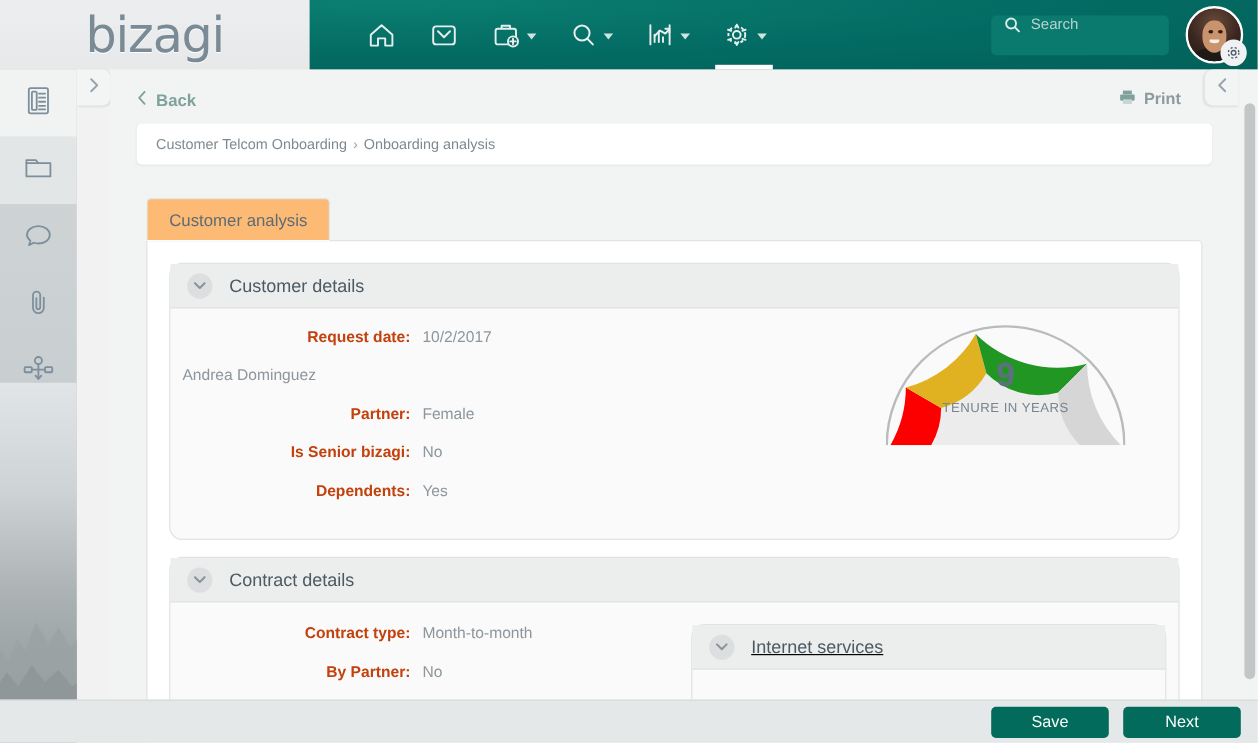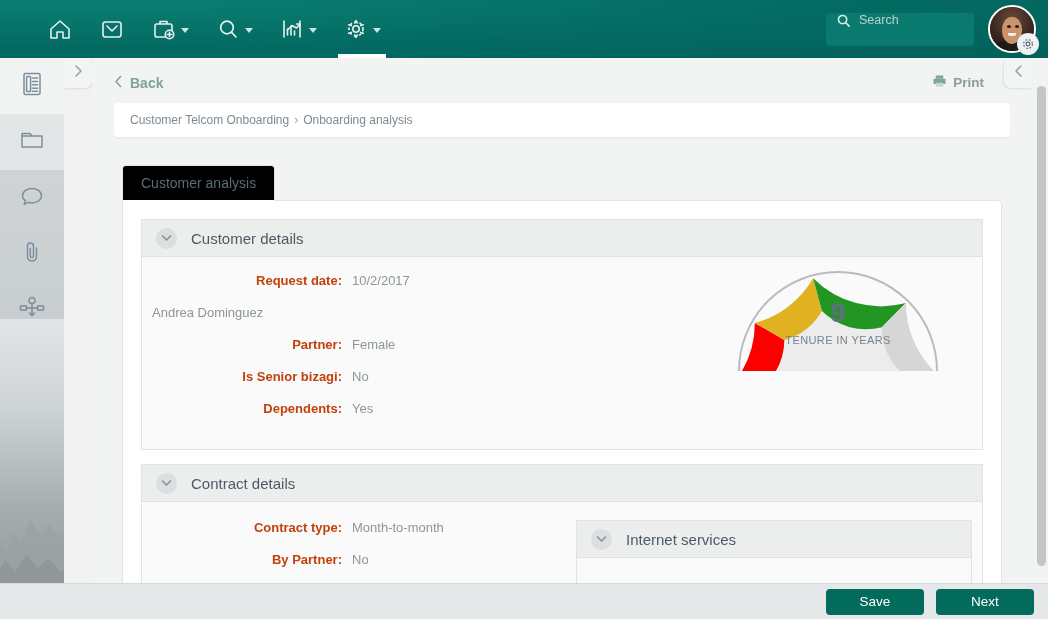--- a/index.html
+++ b/index.html
@@ -132,32 +132,32 @@
   .breadcrumb {
     margin: 12px 22px 0 22px; background:#fff; border-radius: 4px;
     height: 34px; display:flex; align-items:center; padding: 0 16px;
     color:#7d8a92; font-size: 12px;
     box-shadow: 0 1px 2px rgba(0,0,0,.05);
   }
   .crumb-sep { margin: 0 5px; color:#97a3aa; }
 
   .tabstrip { margin: 28px 0 0 30px; display:flex; }
   .tab {
-    background:#000000; border:1px solid #e2e4e5; border-bottom: 1px solid #fff;
+    background:#fdba74; border:1px solid #e2e4e5; border-bottom: 1px solid #fff;
     border-radius: 4px 4px 0 0; padding: 9px 18px;
     font-size: 14px; color:#5c6b75; position: relative; z-index:2; cursor:pointer;text-align:right;
   }
   .card {
     margin: 0 30px 0 30px; background:#fff; border:1px solid #e2e4e5;
     border-radius: 0 4px 4px 4px; padding: 18px;
     position: relative; top:-1px;
     height: 430px; overflow: hidden;
   }
 
-  .panel { border:1px solid #e0e2e3; border-radius:0; background:#fafafa; margin-bottom: 14px; }
+  .panel { border:1px solid #e0e2e3; border-radius:11px; background:#fafafa; margin-bottom: 14px; }
   .panel-head {
     background:#eceded; border-bottom:1px solid #e0e2e3;
     height: 37px; display:flex; align-items:center; padding: 0 14px; gap: 14px;
   }
   .chev {
     width: 21px; height: 21px; border-radius:50%; background:#dcdedf;
     display:flex; align-items:center; justify-content:center; cursor:pointer; flex: 0 0 auto;
   }
   .panel-title { font-size: 15px; color:#4c5a64; }
   .panel-body { padding: 16px 10px 16px 10px; position: relative; min-height: 60px; }
@@ -176,21 +176,21 @@
     position:absolute; left:0; right:0; top: 32px; text-align:center;
     font-size: 28px; color:#5e7080; font-weight: 600;
   }
   .gauge-lbl {
     position:absolute; left:0; right:0; top: 69px; text-align:center;
     font-size: 11px; color:#77858f; letter-spacing: .4px;
   }
 
   .two-col { display:flex; gap: 14px; }
   .col-left { flex: 1 1 auto; }
-  .col-right { width: 396px; flex: 0 0 396px; }
+  .col-right { width: 396px; flex: 0 0 396px; text-decoration: underline; }
 
   
   .bottombar {
     position: absolute; left: 0; bottom: 0; width: 1048px; height: 36px;
     background: #e5e8e8; border-top: 1px solid #d7dadb;
     display:flex; align-items:center; justify-content:flex-end; gap: 12px;
     padding-right: 14px;
   }
   .btn {
     background:#036b5b; color:#fff; border:0; border-radius:4px;
@@ -209,20 +209,23 @@
     background:#f3f4f4; border-radius: 7px 0 0 7px;
     display:flex; align-items:center; justify-content:center; cursor:pointer;
     box-shadow: -1px 1px 2px rgba(0,0,0,.09);
   }
 </style>
 </head>
 <body>
 
 <div class="topbar">
 
+  <div class="brand">
+    <span class="brand-logo">bizagi</span>
+  </div>
 
   <div class="navzone">
     <div class="navicons">
 
       <div class="navbtn">
         <span>
           <svg width="26" height="24" viewBox="0 0 26 24" fill="none" stroke="#e7efee" stroke-width="1.6">
             <path d="M4 12 L13 4 L22 12 V21 H16 V15 H10 V21 H4 Z" stroke-linejoin="round"></path>
           </svg>
         </span>

